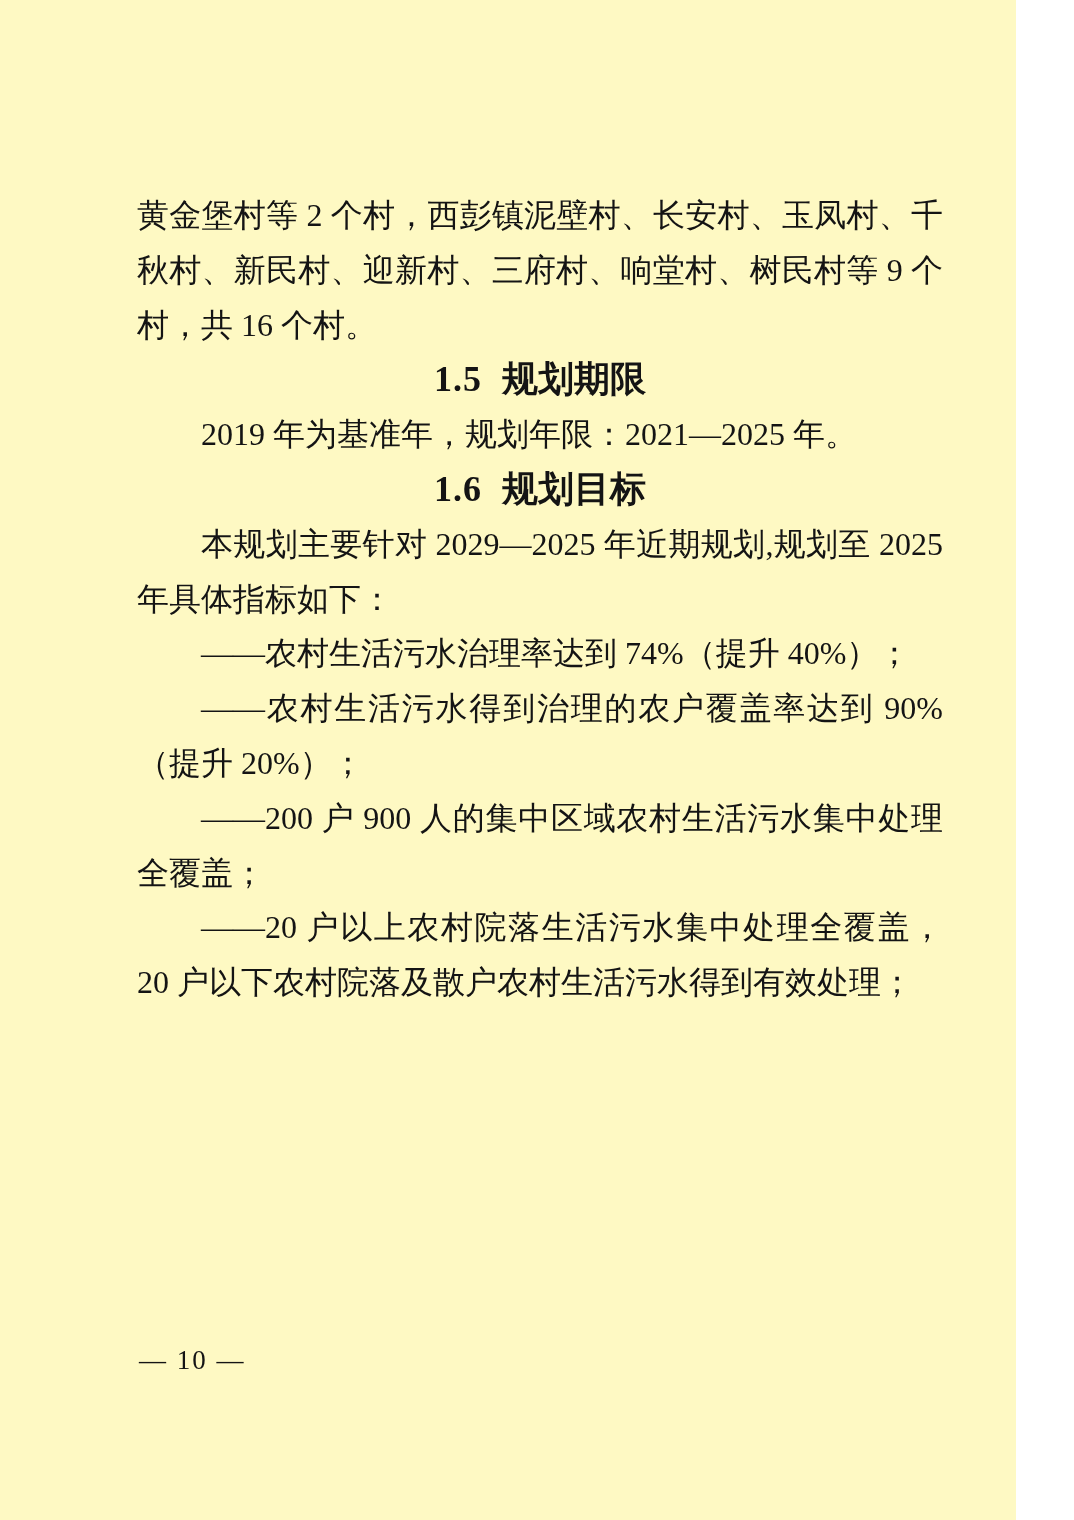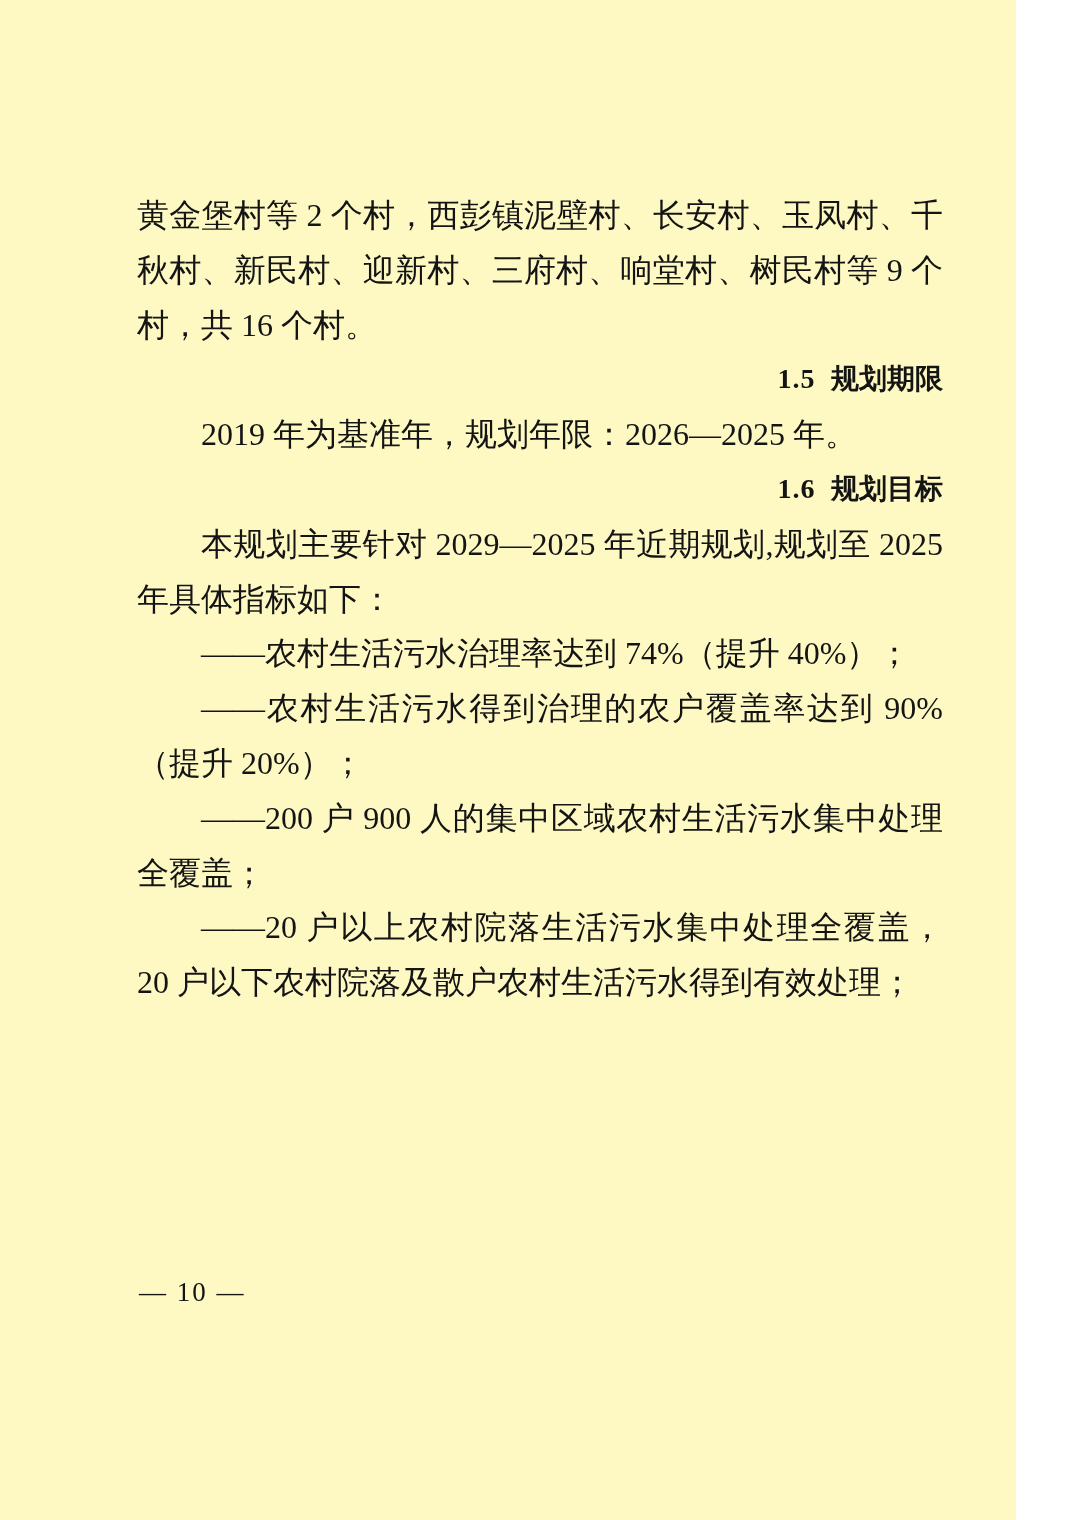--- a/index.html
+++ b/index.html
@@ -31,53 +31,53 @@
   }
   p.para {
     margin: 0;
     text-indent: 2em;
   }
   p.continuation {
     text-indent: 0;
   }
   h2.heading {
     margin: 0;
-    font-size: 28px;
+    font-size: 36px;
     line-height: 54.8px;
     font-weight: bold;
-    text-align: right;
+    text-align: center;
   }
   h2.heading .hnum {
     font-weight: bold;
     margin-right: 0.55em;
     letter-spacing: 1px;
   }
   .footer {
     position: absolute;
     left: 139px;
-    top: 1272px;
+    top: 1340px;
     font-size: 27px;
     line-height: 40px;
     color: #141414;
     letter-spacing: 2px;
   }
 </style>
 </head>
 <body>
 
 <div class="page">
   <div class="content">
 
     <p class="block para continuation">黄金堡村等 2 个村，西彭镇泥壁村、长安村、玉凤村、千秋村、新民村、迎新村、三府村、响堂村、树民村等 9 个村，共 16 个村。</p>
 
     <h2 class="block heading">
       <span class="hnum">1.5</span><span>规划期限</span>
     </h2>
 
-    <p class="block para">2019 年为基准年，规划年限：2026—2025 年。</p>
+    <p class="block para">2019 年为基准年，规划年限：2021—2025 年。</p>
 
     <h2 class="block heading">
       <span class="hnum">1.6</span><span>规划目标</span>
     </h2>
 
 
     <p class="block para">本规划主要针对 2029—2025 年近期规划,规划至 2025 年具体指标如下：</p>
 
     <p class="block para">——农村生活污水治理率达到 74%（提升 40%）；</p>
 

